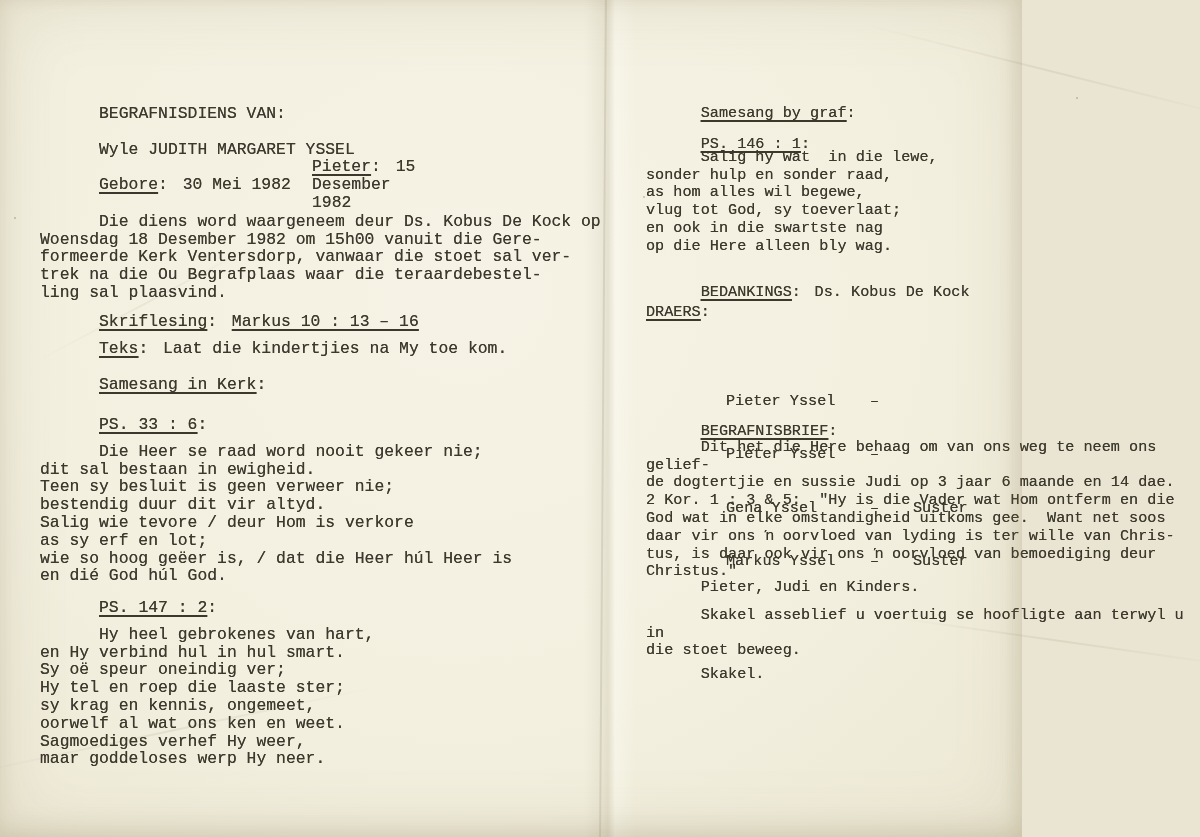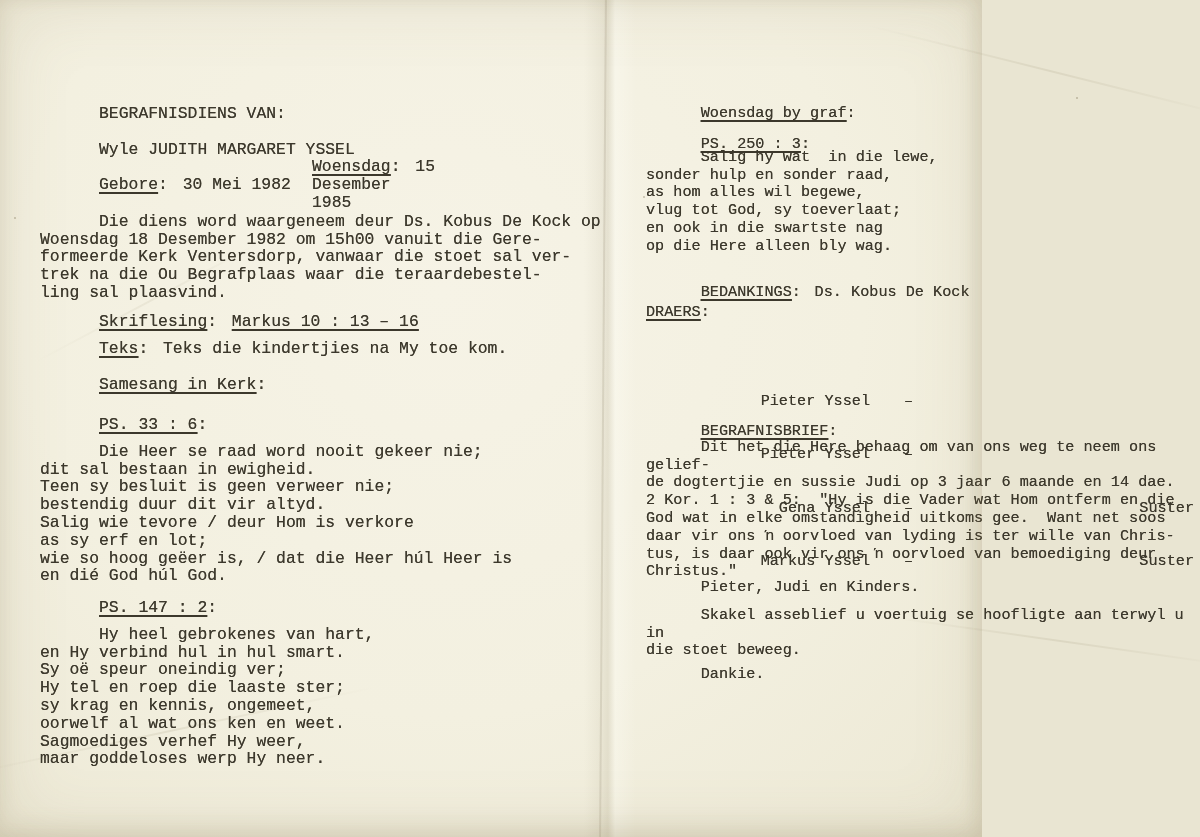--- a/index.html
+++ b/index.html
@@ -6,20 +6,21 @@
   body{
     width:1200px;height:837px;overflow:hidden;
     font-family:"Liberation Mono","DejaVu Sans Mono",monospace;
     background:#e9e5d2;
   }
   .page{
     position:relative;width:982px;height:837px;
     background:radial-gradient(ellipse at 45% 35%, #f6f3e6 0%, #f3f0e0 55%, #ece8d4 100%);
     color:#3c382c;
     text-shadow:0 0 0.5px rgba(60,56,44,0.8);
+    padding-left:40px;
   }
   .page::after{
     content:"";position:absolute;inset:0;pointer-events:none;
     box-shadow:inset 0 0 70px rgba(140,125,90,0.16), inset 0 -10px 22px rgba(140,125,90,0.14), inset -8px 0 16px rgba(140,125,90,0.10);
   }
   
   .fold-center{
     position:absolute;left:584px;top:0;width:52px;height:837px;pointer-events:none;
     background:linear-gradient(90deg, rgba(139,128,96,0) 0%, rgba(139,128,96,0.09) 34%, rgba(139,128,96,0.15) 46%, rgba(255,255,248,0.32) 60%, rgba(139,128,96,0) 100%);
   }
@@ -36,21 +37,21 @@
   
   .col{position:absolute;top:87px;}
   .col-left{left:40px;width:578px;font-size:16.4px;line-height:17.8px;}
   .col-right{left:646px;width:548px;font-size:15.2px;line-height:17.8px;}
   .blk{position:absolute;left:0;white-space:pre-wrap;}
   .u{text-decoration:underline;text-decoration-thickness:1.5px;text-underline-offset:3px;text-decoration-skip-ink:none;}
   .val{padding-left:1.5ch;}
   .died-pair{position:absolute;left:272px;top:0;}
   
   .draers-rows{margin-left:80px;}
-  .draers-row{display:grid;grid-template-columns:144px 43px auto;text-align:right;}
+  .draers-row{display:grid;grid-template-columns:144px 43px auto;}
   .footer{position:absolute;left:962px;top:780px;font-size:16px;letter-spacing:0.2px;white-space:pre;}
 </style>
 </head>
 <body>
 
 <div class="page">
 
   <div class="fold-center"></div>
   <div class="fold-line"></div>
   <div class="crease c1"></div>
@@ -67,37 +68,37 @@
     <div class="blk" style="top:0">
       <span>BEGRAFNISDIENS VAN:</span>
     </div>
 
     <div class="blk" style="top:36px">
       <span>Wyle JUDITH MARGARET YSSEL</span>
     </div>
 
     <div class="blk" style="top:71px">
       <span class="u">Gebore</span><span>:</span><span class="val">30 Mei 1982</span>
-      <span class="died-pair"><span class="u">Woensdag</span><span>:</span><span class="val">15 Desember 1985</span></span>
+      <span class="died-pair"><span class="u">Pieter</span><span>:</span><span class="val">15 Desember 1982</span></span>
     </div>
 
     <div class="blk" style="top:108px">
       <span>Die diens word waargeneem deur Ds. Kobus De Kock op
 Woensdag 18 Desember 1982 om 15h00 vanuit die Gere-
 formeerde Kerk Ventersdorp, vanwaar die stoet sal ver-
 trek na die Ou Begrafplaas waar die teraardebestel-
 ling sal plaasvind.</span>
     </div>
 
     <div class="blk" style="top:208px">
       <span class="u">Skriflesing</span><span>:</span><span class="val u">Markus 10 : 13 – 16</span>
     </div>
 
     <div class="blk" style="top:235px">
-      <span class="u">Teks</span><span>:</span><span class="val">Teks die kindertjies na My toe kom.</span>
+      <span class="u">Teks</span><span>:</span><span class="val">Laat die kindertjies na My toe kom.</span>
     </div>
 
     <div class="blk" style="top:271px">
       <span class="u">Samesang in Kerk</span><span>:</span>
     </div>
 
     <div class="blk" style="top:311px">
       <span class="u">PS. 33 : 6</span><span>:</span>
     </div>
     <div class="blk" style="top:338px">
@@ -123,25 +124,25 @@
 oorwelf al wat ons ken en weet.
 Sagmoediges verhef Hy weer,
 maar goddeloses werp Hy neer.</span>
     </div>
 
   </div>
 
   <div class="col col-right">
 
     <div class="blk" style="top:0">
-      <span class="u">Woensdag by graf</span><span>:</span>
+      <span class="u">Samesang by graf</span><span>:</span>
     </div>
 
     <div class="blk" style="top:31px">
-      <span class="u">PS. 250 : 3</span><span>:</span>
+      <span class="u">PS. 146 : 1</span><span>:</span>
     </div>
     <div class="blk" style="top:44px">
       <span>Salig hy wat  in die lewe,
 sonder hulp en sonder raad,
 as hom alles wil begewe,
 vlug tot God, sy toeverlaat;
 en ook in die swartste nag
 op die Here alleen bly wag.</span>
     </div>
 
@@ -183,19 +184,19 @@
     <div class="blk" style="top:474px">
       <span>Pieter, Judi en Kinders.</span>
     </div>
 
     <div class="blk" style="top:502px">
       <span>Skakel asseblief u voertuig se hoofligte aan terwyl u in
 die stoet beweeg.</span>
     </div>
 
     <div class="blk" style="top:561px">
-      <span>Dankie.</span>
+      <span>Skakel.</span>
     </div>
 
   </div>
 
 
 </div>
 
 </body></html>

